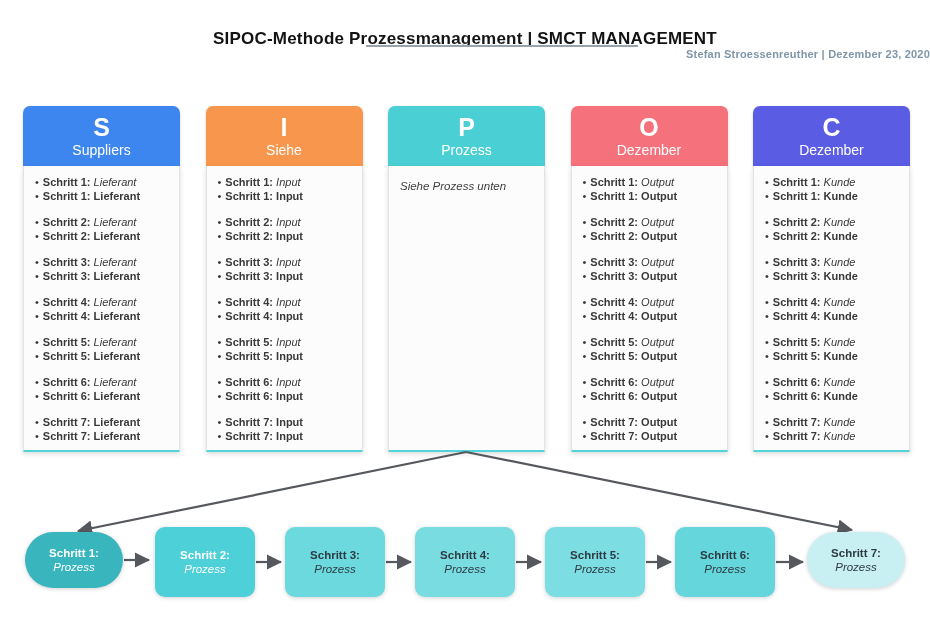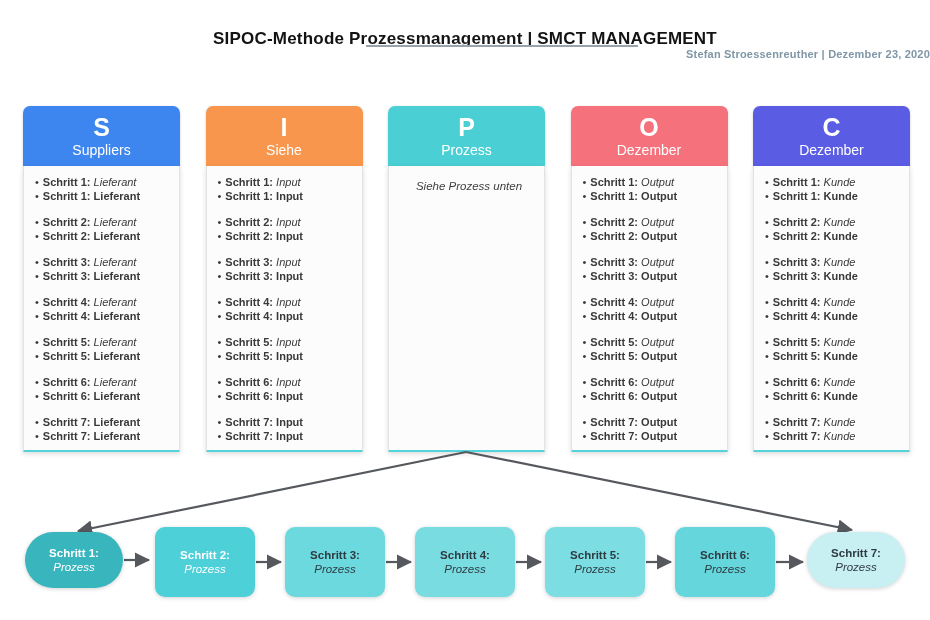--- a/index.html
+++ b/index.html
@@ -22,21 +22,21 @@
   .col-name   { font-size:14px; font-weight:400; line-height:18px; }
   .col-body { height:286px; background:#fcfcfc; border:1px solid #e2e2e2; border-top:none;
               border-bottom:2px solid #55d3da; box-shadow:0 2px 5px rgba(0,0,0,.14);
               padding:10px 6px 0 11px; }
   .item-group { margin-bottom:13px; }
   .item-line { font-size:11px; line-height:13.5px; color:#393939; white-space:nowrap; }
   .item-line .bullet { margin-right:4px; }
   .item-line .lbl { font-weight:700; }
   .val.italic { font-style:italic; }
   .val.bold   { font-weight:700; }
-  .col-note { margin-top:4px; text-align:center; font-style:italic; font-size:11.5px; color:#3e3e3e; }
+  .col-note { margin-top:4px; text-align:left; font-style:italic; font-size:11.5px; color:#3e3e3e; }
 
   .flow-step { position:absolute; display:flex; flex-direction:column; align-items:center;
                justify-content:center; font-size:11.5px; box-shadow:0 1px 4px rgba(0,0,0,.18); }
   .flow-label { font-weight:700; line-height:14px; }
   .flow-value { font-style:italic; font-weight:500; line-height:14px; }
 
   #connector-svg { position:absolute; top:0; left:0; pointer-events:none; }
 </style>
 </head>
 <body>

